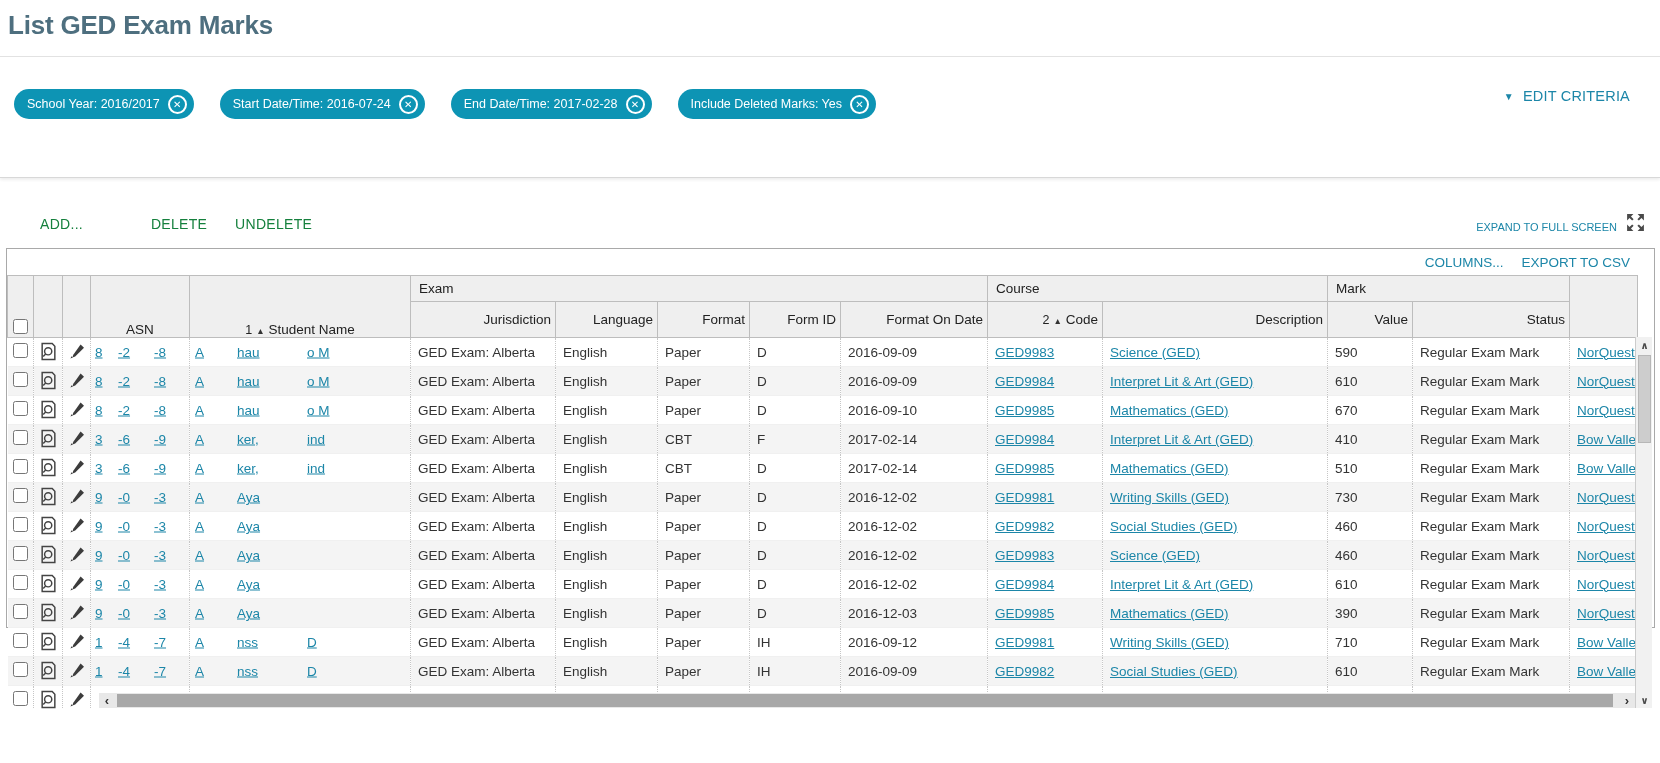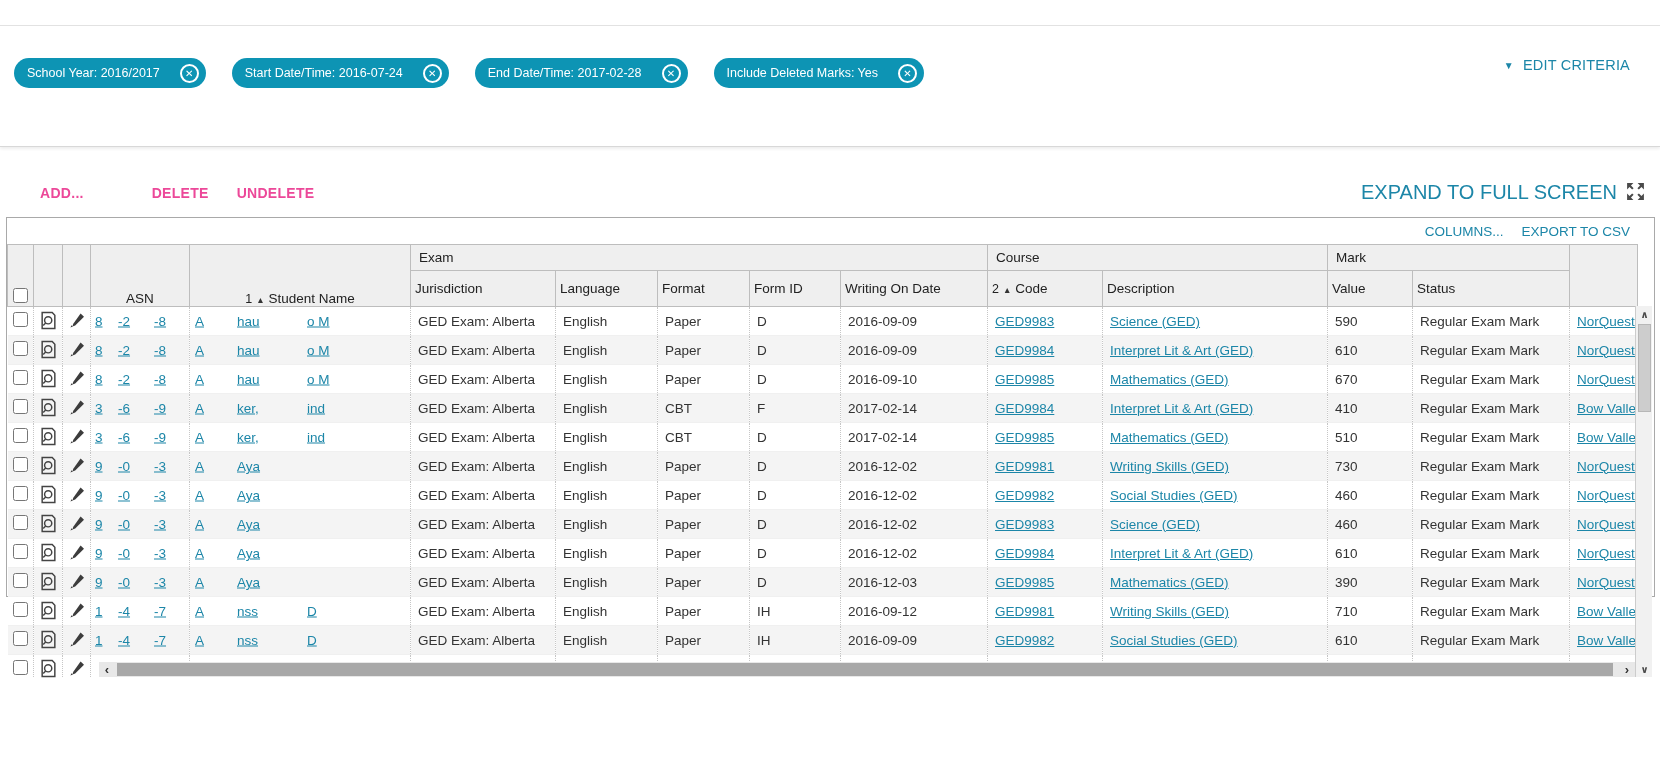--- a/index.html
+++ b/index.html
@@ -10,48 +10,48 @@
   
   .page-header { padding:10px 0 0 8px; }
   .page-title { margin:0; font-size:26px; font-weight:700; color:#4e6f7f; letter-spacing:-0.2px; }
   .page-subtitle { margin:7px 0 0 0; font-size:14.5px; color:#222; }
 
   
   .criteria-panel { margin-top:15px; height:122px; border-top:1px solid #e2e2e2; border-bottom:1px solid #d8d8d8;
     box-shadow:0 2px 3px rgba(0,0,0,0.07); position:relative; padding:13px 0 0 14px; background:#fff; }
   .criteria-heading { margin:0; font-size:18px; font-weight:700; color:#111; }
   .chips-row { margin-top:19px; display:flex; gap:26px; }
-  .chip { display:inline-flex; align-items:center; gap:20px; background:#0d94b4; color:#fff;
+  .chip { display:inline-flex; align-items:center; gap:8px; background:#0d94b4; color:#fff;
     border-radius:16px; height:30px; padding:0 7px 0 13px; font-size:12.5px; white-space:nowrap; }
   .chip-close { width:19px; height:19px; border:2px solid #fff; border-radius:50%; display:inline-flex;
     align-items:center; justify-content:center; font-size:10px; font-weight:700; color:#fff; cursor:pointer; }
   .edit-criteria { position:absolute; right:30px; top:31px; display:flex; align-items:center; gap:9px;
     color:#1c86a8; font-size:14.5px; letter-spacing:0.2px; text-decoration:none; }
   .caret-down { font-size:10px; color:#1c86a8; }
 
   
   .grid-toolbar { position:relative; height:70px; padding:38px 14px 0 40px; font-size:14px; }
-  .tb-link { color:#ec4899; text-decoration:none; letter-spacing:0.3px;font-weight:bold; }
+  .tb-link { color:#15803d; text-decoration:none; letter-spacing:0.3px; }
   .tb-add { margin-right:64px; }
   .tb-del { margin-right:24px; }
-  .expand-link { position:absolute; right:14px; top:34px; display:flex; align-items:flex-start; gap:8px;
-    color:#1c86a8; font-size:20px; text-decoration:none; }
+  .expand-link { position:absolute; right:14px; top:34px; display:flex; align-items:flex-end; gap:8px;
+    color:#1c86a8; font-size:11px; text-decoration:none; }
 
   
   .grid-card { position:relative; margin-left:6px; width:1649px; height:380px; border:1px solid #a9a9a9; background:#fff; }
   .grid-links { height:26px; display:flex; justify-content:flex-end; gap:18px; padding:6px 24px 0 0;
     font-size:13.5px; }
   .grid-links a { color:#1c86a8; text-decoration:none; }
 
   .tbl-wrap { position:absolute; top:26px; left:0; width:1634px; height:434px; overflow:hidden; }
   table.grid { border-collapse:collapse; table-layout:fixed; width:1630px; }
   .grid th { background:#efefef; border:1px solid #bdbdbd; font-weight:400; font-size:13.5px; color:#222;
     padding:0 4px; white-space:nowrap; overflow:hidden; }
   .grid th.group { text-align:left; padding-left:8px; height:26px; }
-  .grid th.colh { height:36px; vertical-align:middle; text-align:left; }
+  .grid th.colh { height:36px; vertical-align:middle; text-align:right; }
   .grid th.tall { vertical-align:bottom; text-align:center; }
   .sort-badge { font-size:12.5px; color:#222; margin-right:4px; }
   .sort-tri { font-size:8.5px; color:#333; }
 
   .grid td { font-size:13.5px; color:#333; height:29px; padding:0 0 0 7px; white-space:nowrap; overflow:hidden;
     border-left:1px dotted #c6c6c6; border-bottom:1px solid #f0f0f0; }
   .grid td:first-child { border-left:none; }
   .grid tr:nth-child(even) td { background:#f4f4f4; }
   .grid td.c-center { text-align:center; padding:0; }
   .grid a { color:#1c86a8; text-decoration:underline; }
@@ -74,20 +74,21 @@
   .hsb .left { left:0; }  .hsb .right { right:0; }
   .hsb .hthumb { position:absolute; top:1px; left:18px; right:22px; height:13px; background:#a8a8a8; }
 
   .count-bar { position:absolute; bottom:0; left:0; right:0; height:26px; border-top:1px solid #b0b0b0;
     background:#fff; padding:5px 0 0 8px; font-size:13px; color:#333; }
 </style>
 </head>
 <body>
 
 <div class="page-header">
+  <h1 class="page-title">List GED Exam Marks</h1>
 </div>
 
 <div class="criteria-panel">
   <a class="edit-criteria">
     <span class="caret-down">▼</span>
     <span>EDIT CRITERIA</span>
   </a>
   <div class="chips-row">
     <span class="chip">
       <span>School Year: 2016/2017</span>
@@ -163,21 +164,21 @@
           <th class="group" colspan="5">Exam</th>
           <th class="group" colspan="2">Course</th>
           <th class="group" colspan="2">Mark</th>
           <th rowspan="2"></th>
         </tr>
         <tr>
           <th class="colh">Jurisdiction</th>
           <th class="colh">Language</th>
           <th class="colh">Format</th>
           <th class="colh">Form ID</th>
-          <th class="colh">Writing On Date</th>
+          <th class="colh">Format On Date</th>
           <th class="colh">
             <span class="sort-badge">2</span><span class="sort-tri">▲</span>
             <span>Code</span>
           </th>
           <th class="colh">Description</th>
           <th class="colh">Value</th>
           <th class="colh">Status</th>
         </tr>
       </thead>
       <tbody id="grid-body">

